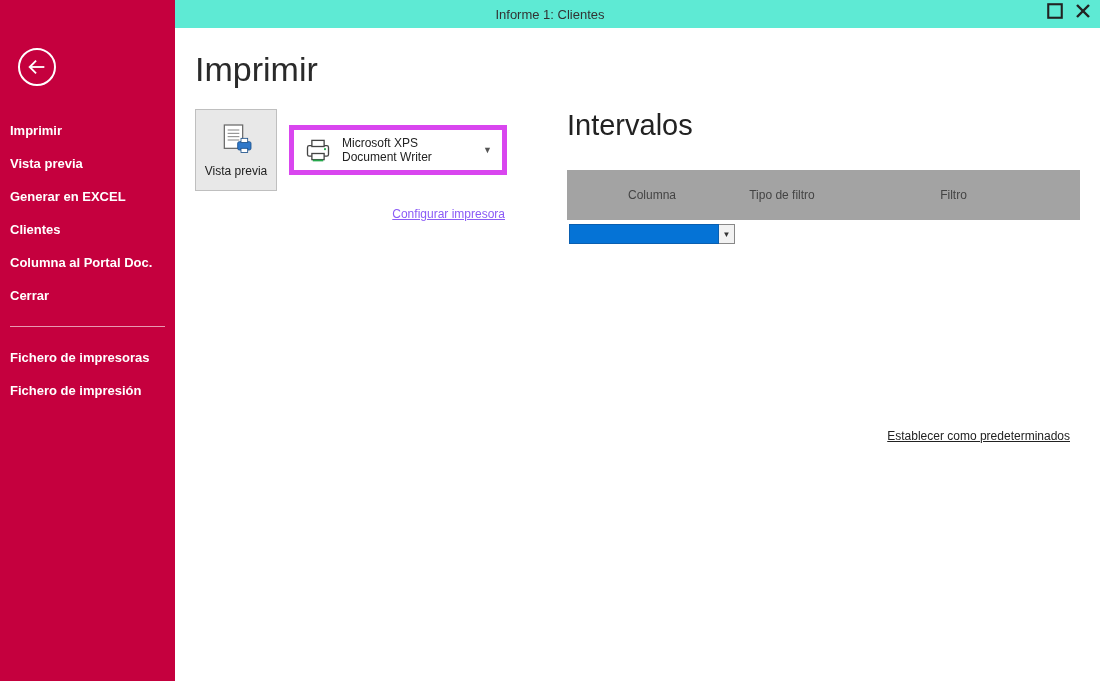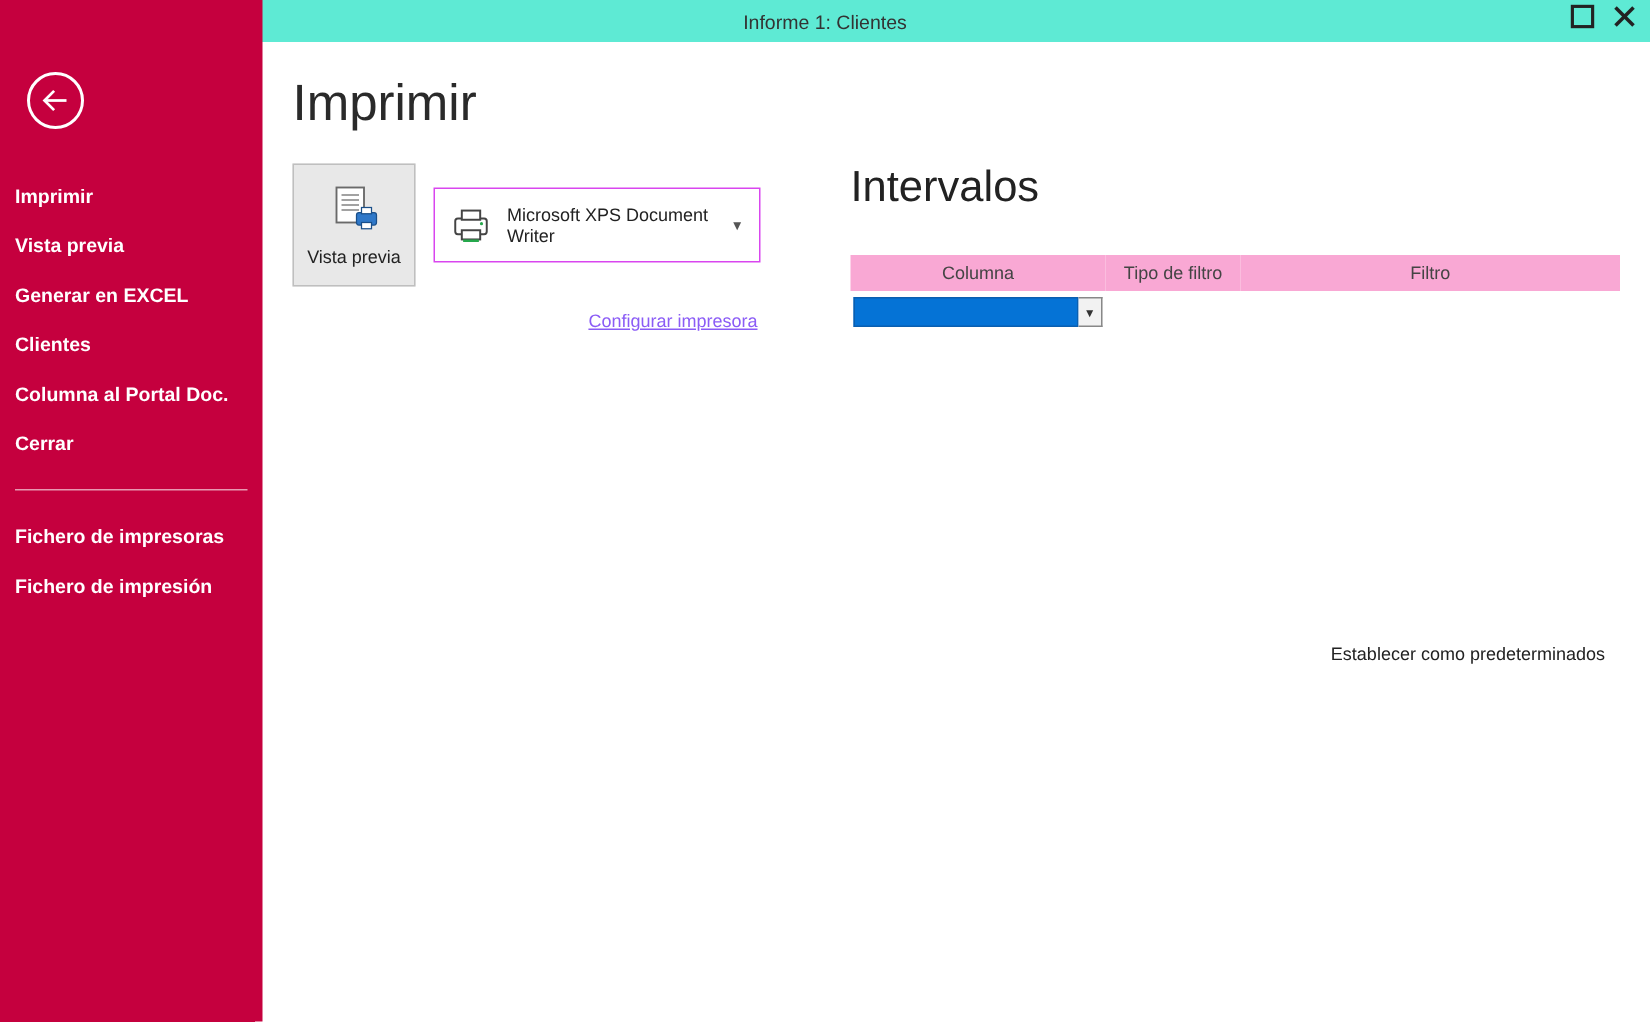--- a/index.html
+++ b/index.html
@@ -101,21 +101,21 @@
     flex-direction: column;
     align-items: center;
     justify-content: center;
     gap: 6px;
     cursor: pointer;
     font-size: 12px;
     color: #222;
   }
   .preview-btn svg { width: 40px; height: 36px; }
   .printer-select {
-    border: 1px solid #d946ef;
+    border: 5px solid #d946ef;
     background: #fff;
     display: flex;
     align-items: center;
     gap: 10px;
     padding: 8px 10px;
     width: 218px;
     height: 50px;
     align-self: center;
     cursor: pointer;
   }
@@ -146,25 +146,25 @@
     font-size: 29px;
     font-weight: 400;
     color: #222;
     margin-bottom: 28px;
   }
   .interval-table {
     width: 100%;
     border-collapse: collapse;
   }
   .interval-table th {
-    background: #f9a8d4;
+    background: #a3a3a3;
     font-weight: 400;
     font-size: 12px;
     color: #444;
-    padding: 5px 8px;
+    padding: 18px 8px;
     text-align: center;
   }
   .interval-table td {
     padding: 4px 2px;
     vertical-align: top;
   }
   .col-columna { width: 170px; }
   .col-tipo { width: 90px; }
   .cell-dd {
     display: flex;
@@ -184,20 +184,21 @@
     font-size: 8px;
     color: #333;
     cursor: pointer;
   }
   .set-default {
     position: absolute;
     right: 30px;
     bottom: 238px;
     font-size: 12px;
     color: #222;
+    text-decoration: underline;
     cursor: pointer;
   }
 </style>
 </head>
 <body>
 
 <div class="titlebar">
   <span>Informe 1: Clientes</span>
   <div class="window-controls">
     <div class="ctl">

